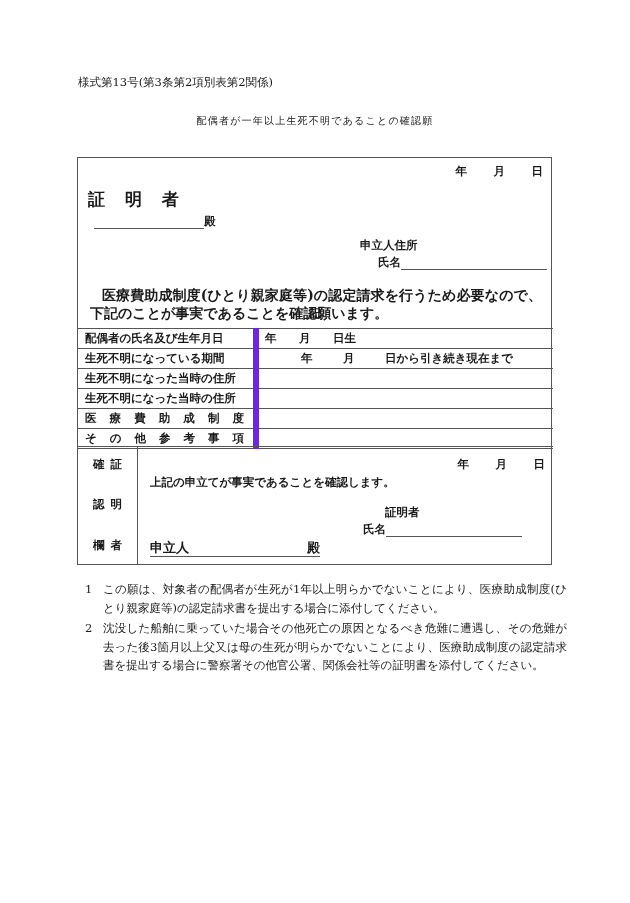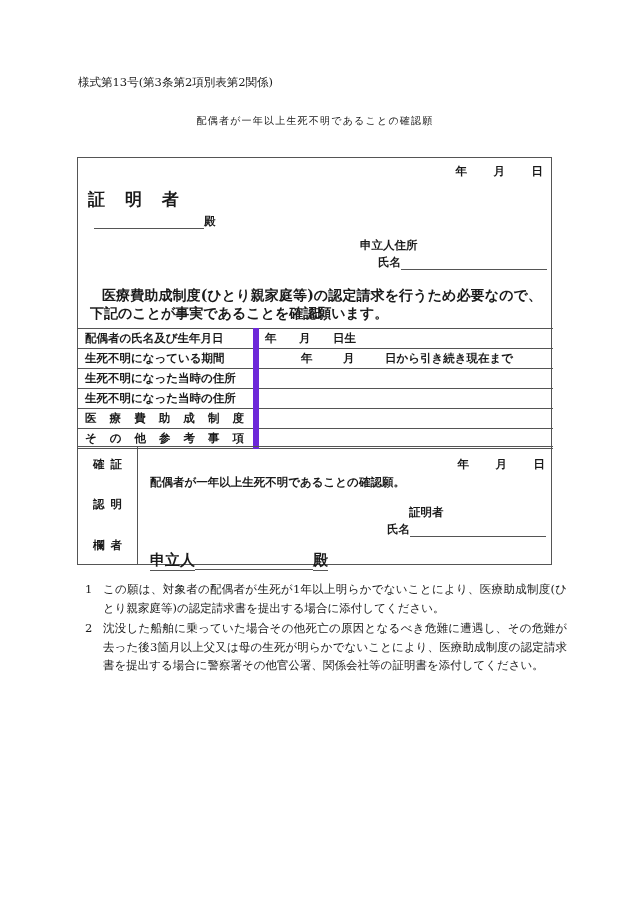--- a/index.html
+++ b/index.html
@@ -218,36 +218,35 @@
     top: 28px;
     font-size: 11.5px;
     white-space: nowrap;
   }
   .prover-block {
     position: absolute;
     left: 225px;
     top: 58px;
     font-size: 11.5px;
     white-space: nowrap;
-    margin-left: 24px;
   }
   .prover-block .who { display: block; padding-left: 22px; }
   .prover-block .name-row { display: block; margin-top: 2px; }
   .prover-block .name-row .rule {
     display: inline-block;
     width: 136px;
     border-bottom: 1px solid #555;
     height: 13px;
     vertical-align: bottom;
   }
   .applicant-sign {
     position: absolute;
     left: 12px;
-    top: 104px;
-    font-size: 15px;
+    top: 92px;
+    font-size: 13px;
     white-space: nowrap;
   }
   .applicant-sign .rule {
     display: inline-block;
     width: 118px;
     border-bottom: 1px solid #555;
     height: 13px;
     vertical-align: bottom;
   }
   .applicant-sign .u { border-bottom: 1px solid #555; padding-bottom: 1px; }
@@ -352,21 +351,21 @@
           <span>明</span>
           <span>者</span>
         </div>
       </div>
 
       <div class="confirm-body">
         <div class="date-line-bottom">
           <span class="g">年</span><span class="g">月</span><span>日</span>
         </div>
 
-        <div class="confirm-sentence">配偶者が一年以上生死不明であることの確認願。</div>
+        <div class="confirm-sentence">上記の申立てが事実であることを確認します。</div>
 
         <div class="prover-block">
           <span class="who">証明者</span>
           <span class="name-row"><span>氏名</span><span class="rule"></span></span>
         </div>
 
         <div class="applicant-sign">
           <span class="u">申立人</span><span class="rule"></span><span class="u">殿</span>
         </div>
       </div>

